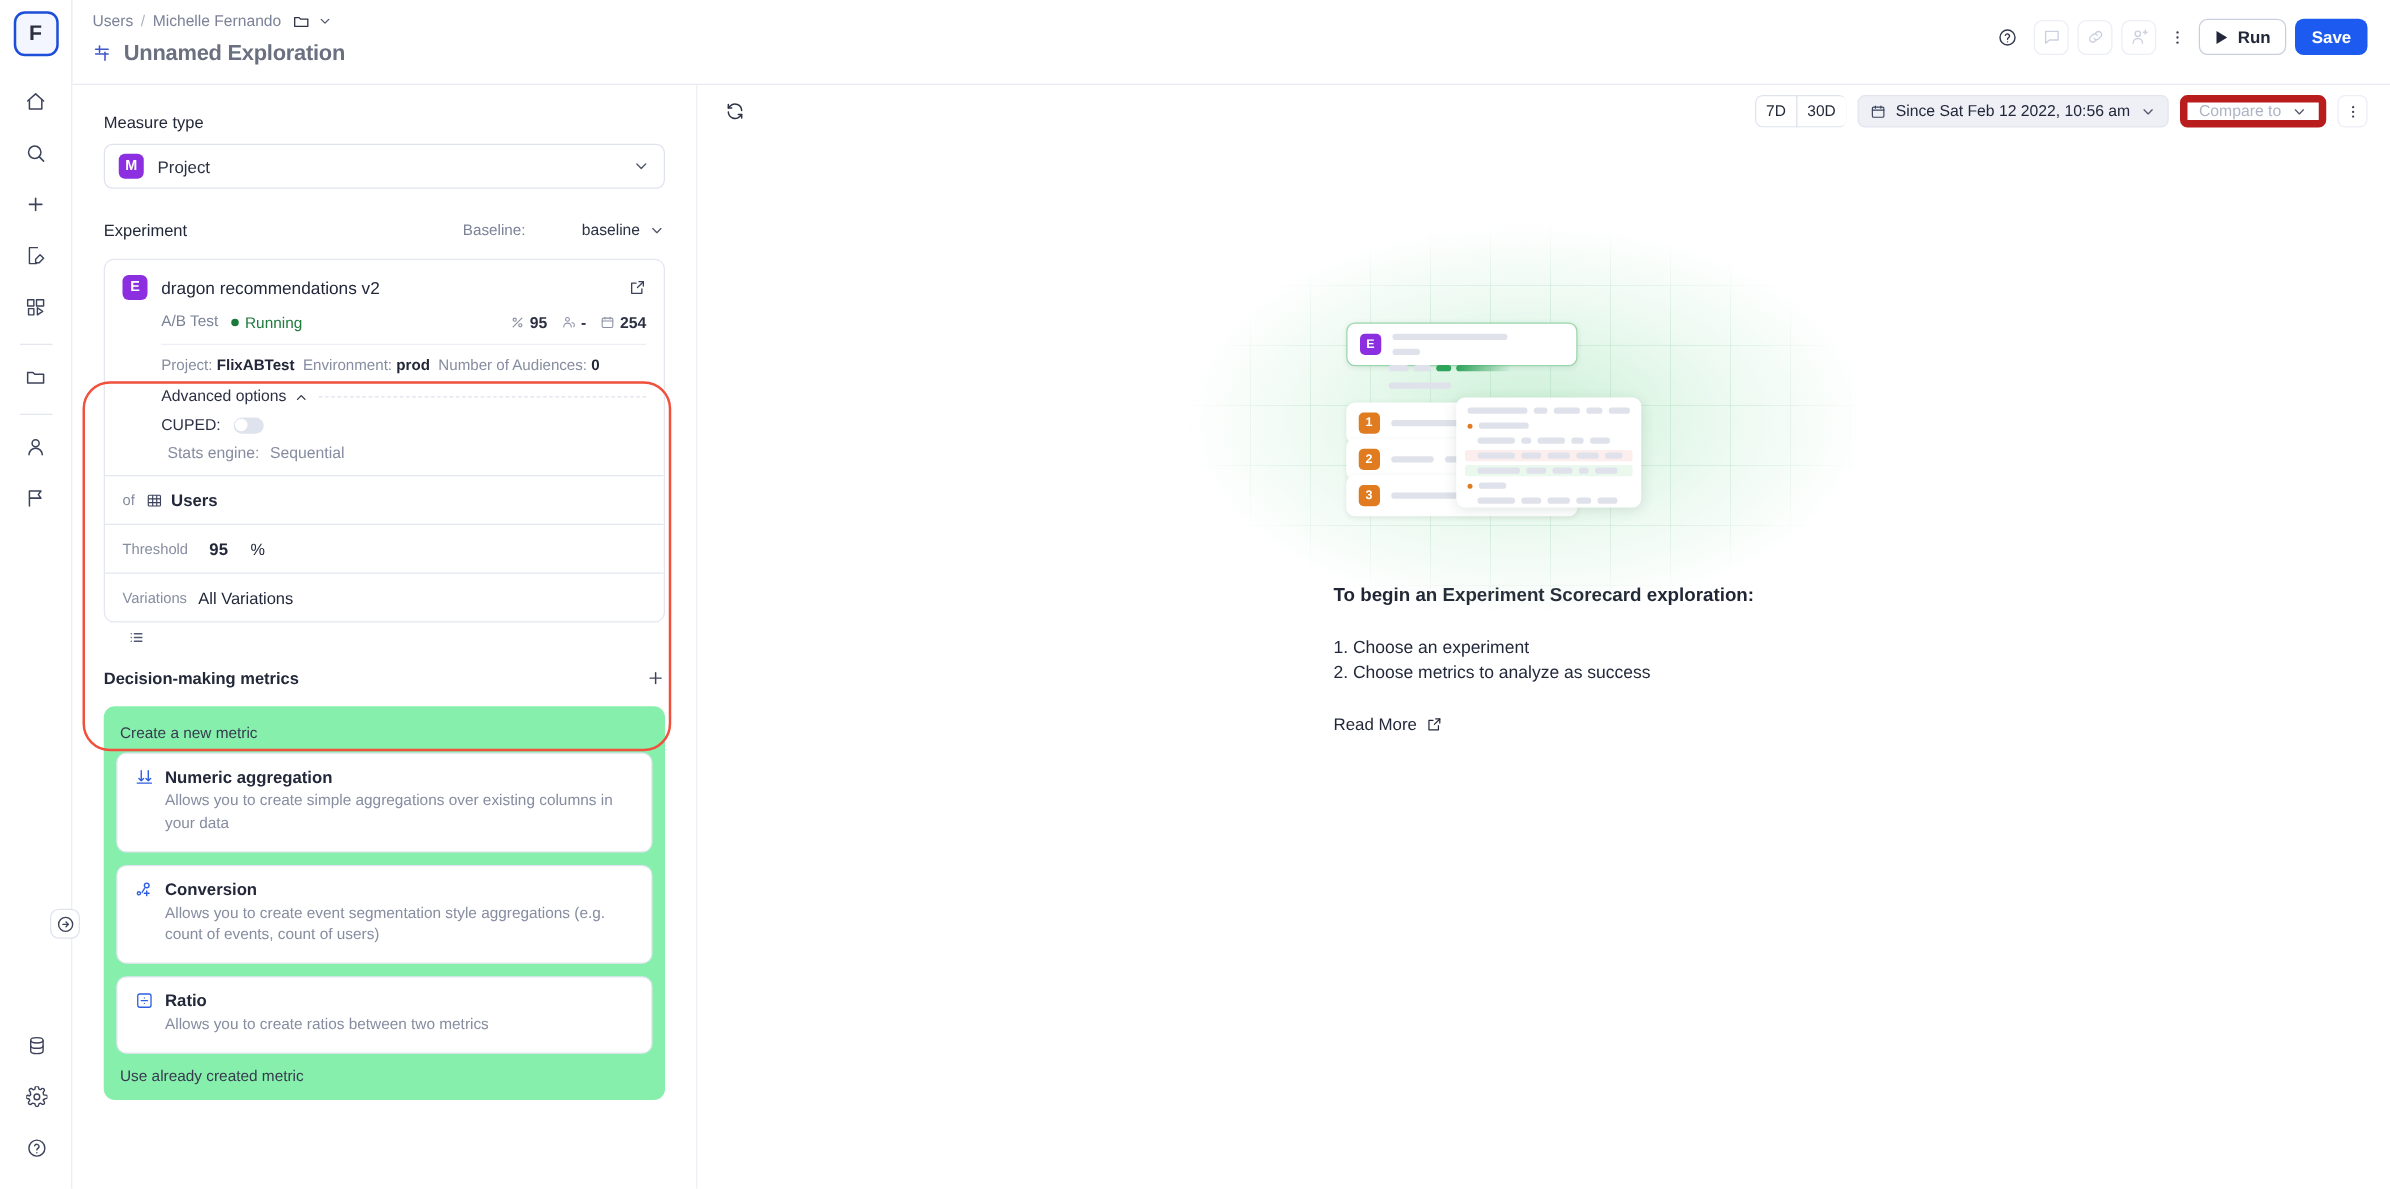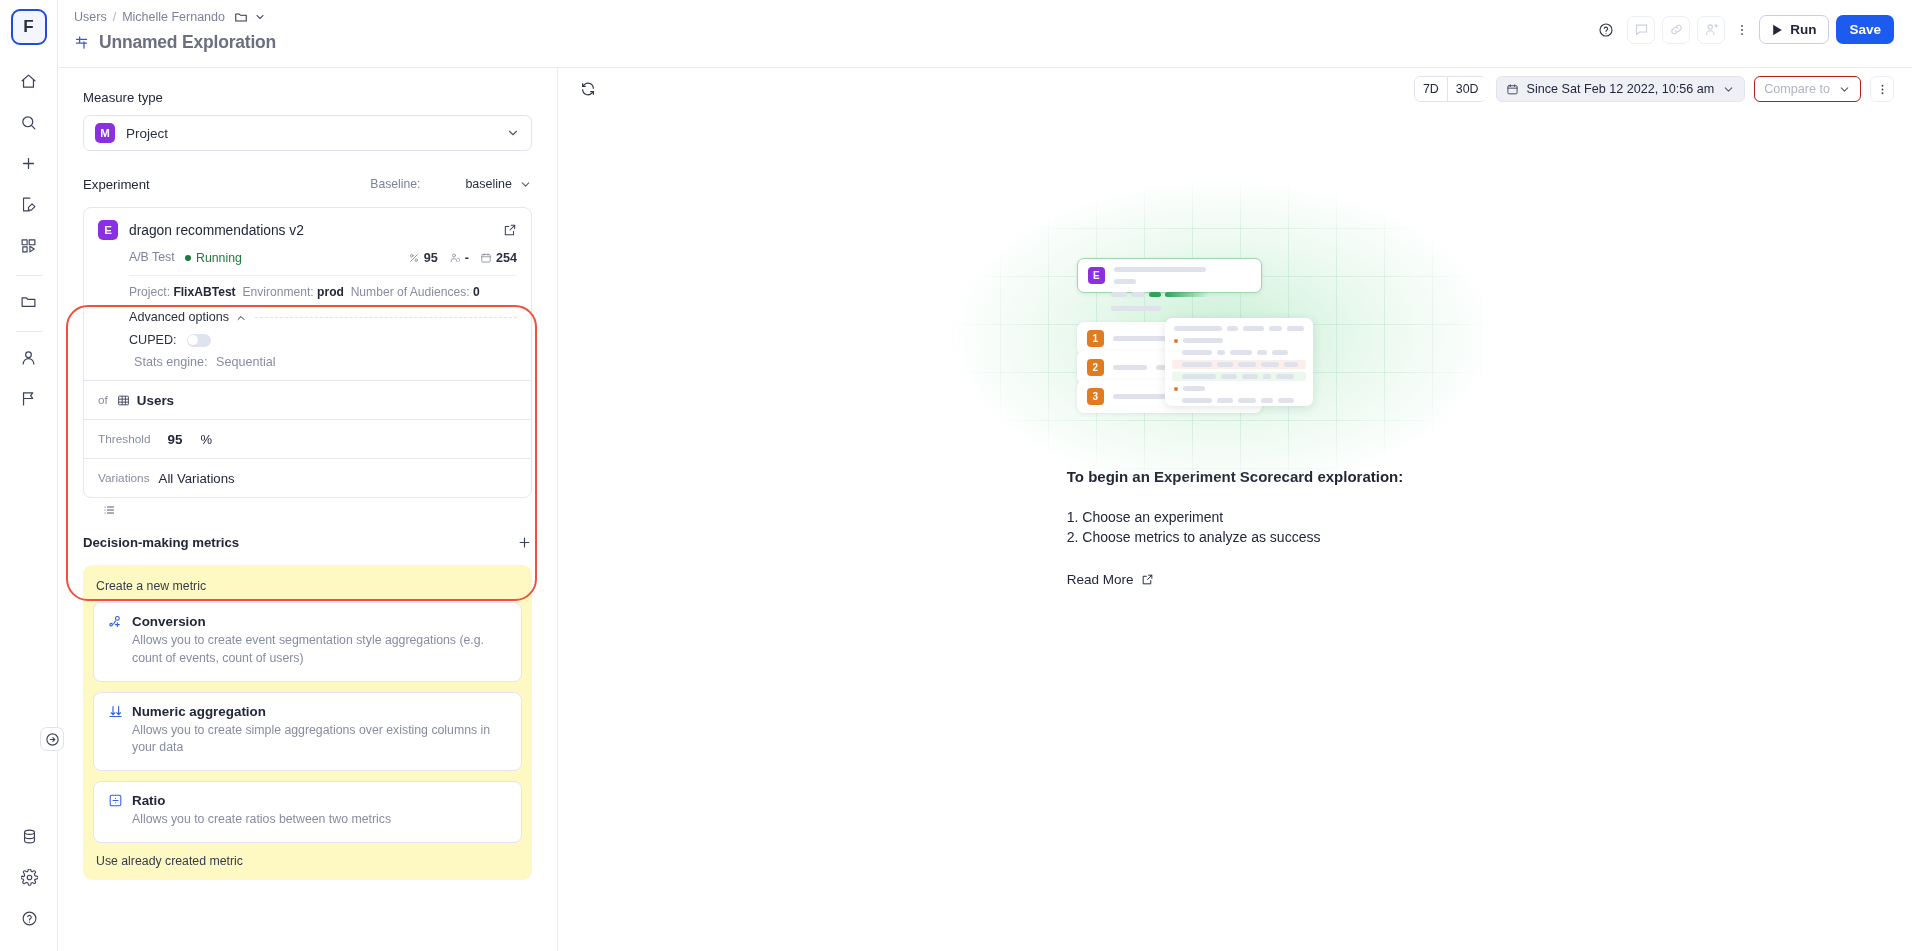--- a/index.html
+++ b/index.html
@@ -183,21 +183,21 @@
 
   
   .metrics-head {
     display: flex; align-items: center; justify-content: space-between;
     margin-top: 34px; height: 20px;
   }
   .metrics-title { font-size: 13.2px; color: #222838; font-weight: bold; }
   .plus-btn { color: #3d4458; cursor: pointer; display: flex; }
 
   .metrics-panel {
-    margin-top: 13px; background: #fef9c3; border-radius: 9px;
+    margin-top: 13px; background: #86efac; border-radius: 9px;
     padding: 12px 10px 12px 10px;
   }
   .metrics-sub { font-size: 12.3px; color: #3c4considered; color: #353b4d; margin: 2px 0 9px 3px; }
   .metric-card {
     background: #fff; border: 1px solid #e2e5f1; border-radius: 8px;
     padding: 11px 14px 13px 14px; margin-bottom: 10px;
   }
   .metric-card:last-child { margin-bottom: 0; }
   .metric-title-row { display: flex; align-items: center; gap: 9px; }
   .metric-title { font-size: 13.4px; font-weight: bold; color: #22283a; }
@@ -224,21 +224,21 @@
   }
   .seg-item:first-child { border-radius: 6px 0 0 6px; }
   .seg-item:last-child { border-radius: 0 6px 6px 0; }
   .daterange {
     height: 26px; display: flex; align-items: center; gap: 8px;
     background: #eef0f6; border: 1px solid #e2e5ef; border-radius: 6px;
     padding: 0 9px; font-size: 12.6px; color: #22283a; cursor: pointer;
   }
   .cmp {
     height: 26px; display: flex; align-items: center; gap: 8px;
-    border: 1px solid #b91c1c; border-radius: 6px; padding: 0 9px;
+    border: 6px solid #b91c1c; border-radius: 6px; padding: 0 9px;
     font-size: 12.6px; color: #aeb4c4; cursor: pointer; justify-content: center;
   }
   .rkebab {
     width: 24px; height: 26px; border: 1px solid #eceef6; border-radius: 6px;
     display: flex; align-items: center; justify-content: center; color: #3a4054; cursor: pointer;
   }
 
   .canvas { flex: 1; position: relative; overflow: hidden; }
   .empty-wrap {
     position: absolute; left: 0; right: 0; top: 140px;
@@ -581,43 +581,43 @@
                 </svg>
             </span>
           </div>
 
           <div class="metrics-panel">
             <div class="metrics-sub">Create a new metric</div>
 
             <div class="metric-card">
               <div class="metric-title-row">
                 <span class="metric-ico">
+                  <svg width="15" height="15" viewBox="0 0 24 24" fill="none" stroke="currentColor" stroke-width="1.8" stroke-linecap="round" stroke-linejoin="round">
+                      <path d="M8 4v13M8 17l-3-3M8 17l3-3M17 4v13M17 17l-3-3M17 17l3-3"></path>
+                      <path d="M3 20h18"></path>
+                    </svg>
+                </span>
+                <span class="metric-title">Numeric aggregation</span>
+              </div>
+              <div class="metric-desc">Allows you to create simple aggregations over existing columns in your data</div>
+            </div>
+
+            <div class="metric-card">
+              <div class="metric-title-row">
+                <span class="metric-ico">
                   <svg width="15" height="15" viewBox="0 0 24 24" fill="none" stroke="currentColor" stroke-width="1.8" stroke-linecap="round">
                       <circle cx="5" cy="17" r="2"></circle>
                       <circle cx="15" cy="7" r="3"></circle>
                       <path d="M9 16l3-5"></path>
                       <path d="M15 14v6M12 17h6"></path>
                     </svg>
                 </span>
                 <span class="metric-title">Conversion</span>
               </div>
               <div class="metric-desc">Allows you to create event segmentation style aggregations (e.g. count of events, count of users)</div>
-            </div>
-
-            <div class="metric-card">
-              <div class="metric-title-row">
-                <span class="metric-ico">
-                  <svg width="15" height="15" viewBox="0 0 24 24" fill="none" stroke="currentColor" stroke-width="1.8" stroke-linecap="round" stroke-linejoin="round">
-                      <path d="M8 4v13M8 17l-3-3M8 17l3-3M17 4v13M17 17l-3-3M17 17l3-3"></path>
-                      <path d="M3 20h18"></path>
-                    </svg>
-                </span>
-                <span class="metric-title">Numeric aggregation</span>
-              </div>
-              <div class="metric-desc">Allows you to create simple aggregations over existing columns in your data</div>
             </div>
 
             <div class="metric-card">
               <div class="metric-title-row">
                 <span class="metric-ico">
                   <svg width="15" height="15" viewBox="0 0 24 24" fill="none" stroke="currentColor" stroke-width="1.7" stroke-linecap="round">
                       <rect x="3.5" y="3.5" width="17" height="17" rx="2.5"></rect>
                       <path d="M8 12h8"></path>
                       <circle cx="12" cy="8.5" r="0.9" fill="currentColor" stroke="none"></circle>
                       <circle cx="12" cy="15.5" r="0.9" fill="currentColor" stroke="none"></circle>

